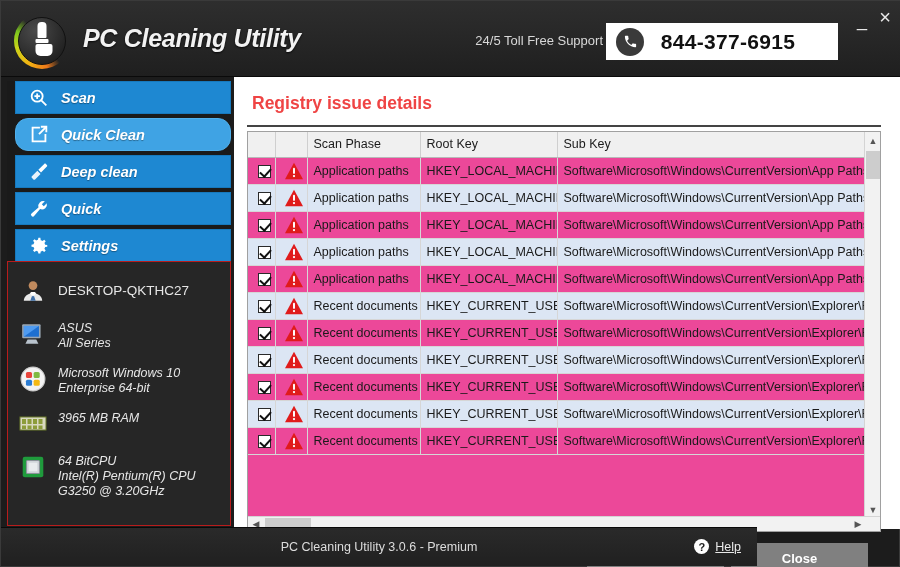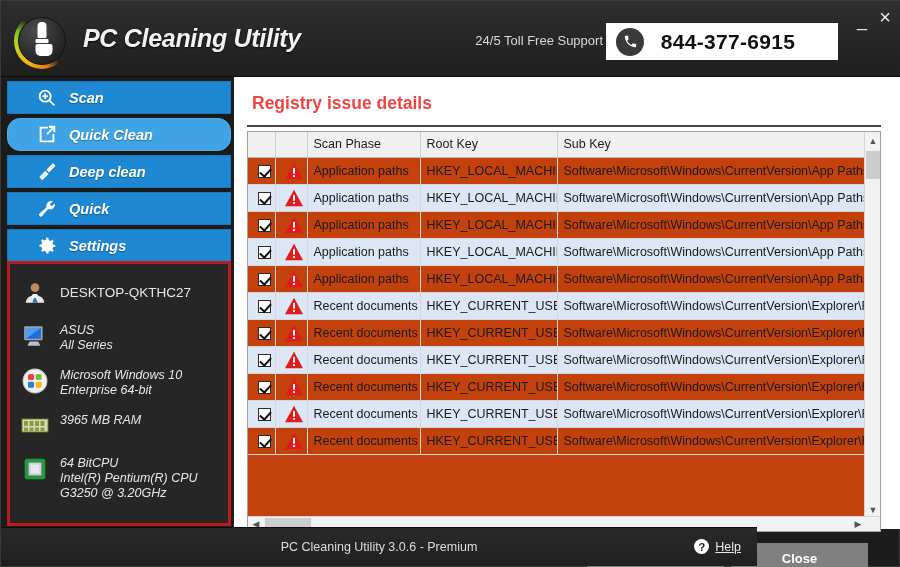--- a/index.html
+++ b/index.html
@@ -99,38 +99,39 @@
   #sidebar {
     position: absolute; left: 6px; top: 80px;
     width: 224px; height: 445px;
     background: #1a1a1a;
   }
   .nav-item {
     position: relative;
     height: 33px; margin-bottom: 4px;
     background: #1e88d2;
     display: flex; align-items: center;
-    padding-left: 28px;
+    padding-left: 12px;
     cursor: pointer;
     border: 1px solid #1779bd;
+    margin-left: 8px;
   }
   .nav-item.active { background: #3fa3e4; border-color: #4fb0ec; border-radius: 13px; }
   .nav-label {
     font-size: 14.5px; font-weight: bold; font-style: italic;
     color: #fff; margin-left: 11px;
     text-shadow: 0 1px 1px rgba(0,0,0,.35);
   }
   .nav-icon { width: 22px; height: 22px; flex: 0 0 22px; color: #fff; }
   .nav-icon svg { display: block; width: 22px; height: 22px; }
 
   #sysinfo {
     position: absolute; left: 0; top: 180px;
     width: 224px; height: 265px;
     background: #262626;
-    border: 3px solid #b91c1c;
+    border: 1px solid #b91c1c;
     padding: 14px 10px 0 10px;
   }
   .sys-row {
     display: flex; align-items: flex-start;
     margin-bottom: 13px;
   }
   .sys-ico {
     width: 30px; height: 30px; flex: 0 0 30px;
     margin-right: 10px;
     display: flex; align-items: center; justify-content: center;
@@ -154,21 +155,21 @@
   }
   #title-rule {
     position: absolute; left: 13px; top: 48px;
     width: 634px; height: 2px; background: #444;
   }
 
   #grid-wrap {
     position: absolute; left: 13px; top: 54px;
     width: 634px; height: 401px;
     border: 1px solid #a0a0a0;
-    background: #c2410c;
+    background: #ec4899;
     overflow: hidden;
   }
   #grid-scroll {
     position: absolute; left: 0; top: 0;
     width: 618px; height: 386px;
     overflow: hidden;
   }
   table.grid {
     border-collapse: collapse;
     table-layout: fixed;

